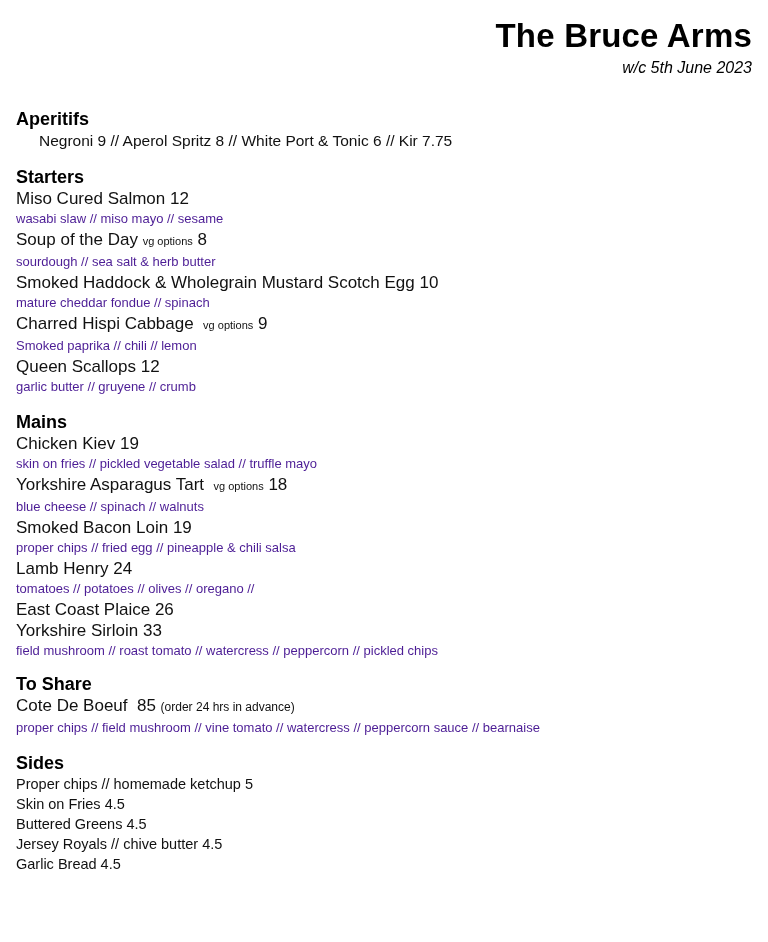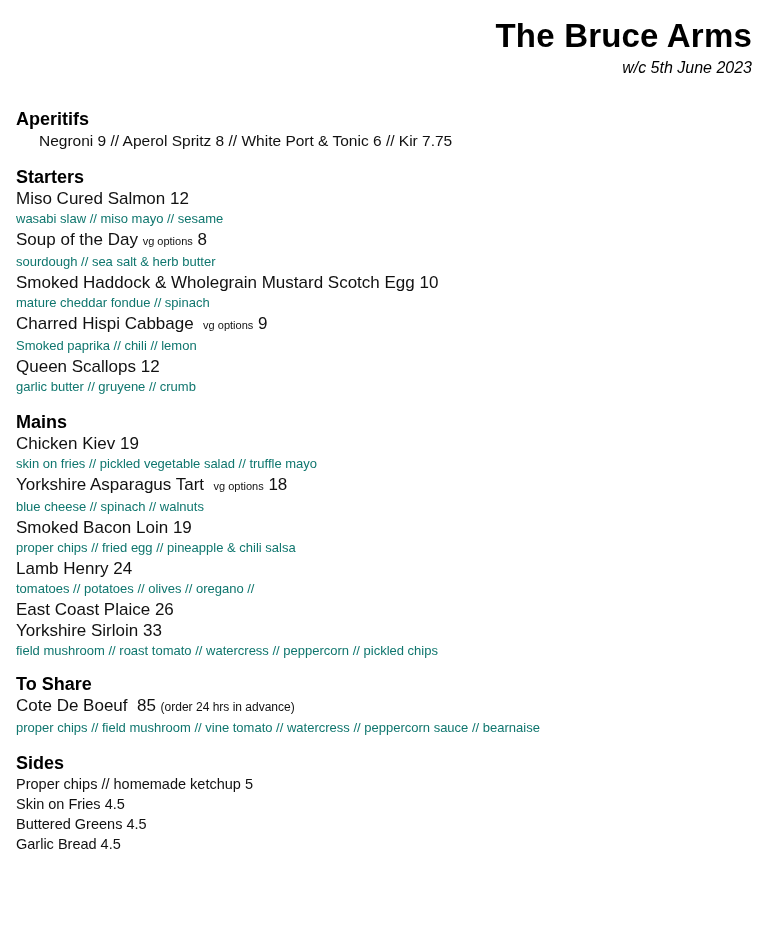--- a/index.html
+++ b/index.html
@@ -9,21 +9,21 @@
   }
   .header { position: absolute; right: 16px; top: 16px; text-align: right; }
   .title { font-size: 33px; font-weight: bold; line-height: 40px; color: #000; letter-spacing: 0.2px; }
   .subtitle { font-size: 16px; line-height: 20px; margin-top: 2px; color: #000000; font-style: italic; }
   .content { position: absolute; left: 16px; top: 108px; right: 16px; }
   .section { margin-bottom: 14px; }
   .section-title { font-size: 18px; font-weight: bold; line-height: 22px; color: #000; }
   .plain-line { font-size: 15.5px; line-height: 22px; margin-left: 23px; }
   .dish-name { font-size: 17px; line-height: 21px; }
   .dish-note { font-size: 11px; }
-  .dish-desc { font-size: 13px; line-height: 20px; color: #0f766e; }
+  .dish-desc { font-size: 13px; line-height: 20px; color: #4c1d95; }
   .side-line { font-size: 14.5px; line-height: 20px; }
   .gap-mains { margin-bottom: 12px; }
 </style>
 </head>
 <body>
 
 <div class="header">
   <div class="title">The Bruce Arms</div>
   <div class="subtitle">w/c 5th June 2023</div>
 </div>
@@ -92,16 +92,17 @@
       <div class="dish-name"><span style="white-space:pre">Cote De Boeuf  85</span> <span class="dish-note" style="font-size:12px">(order 24 hrs in advance)</span></div>
       <div class="dish-desc">proper chips // field mushroom // vine tomato // watercress // peppercorn sauce // bearnaise</div>
     </div>
   </div>
 
   <div class="section">
     <div class="section-title">Sides</div>
     <div class="side-line">Proper chips // homemade ketchup 5</div>
     <div class="side-line">Skin on Fries 4.5</div>
     <div class="side-line">Buttered Greens 4.5</div>
+    <div class="side-line">Jersey Royals // chive butter 4.5</div>
     <div class="side-line">Garlic Bread 4.5</div>
   </div>
 
 </div>
 
 </body></html>

